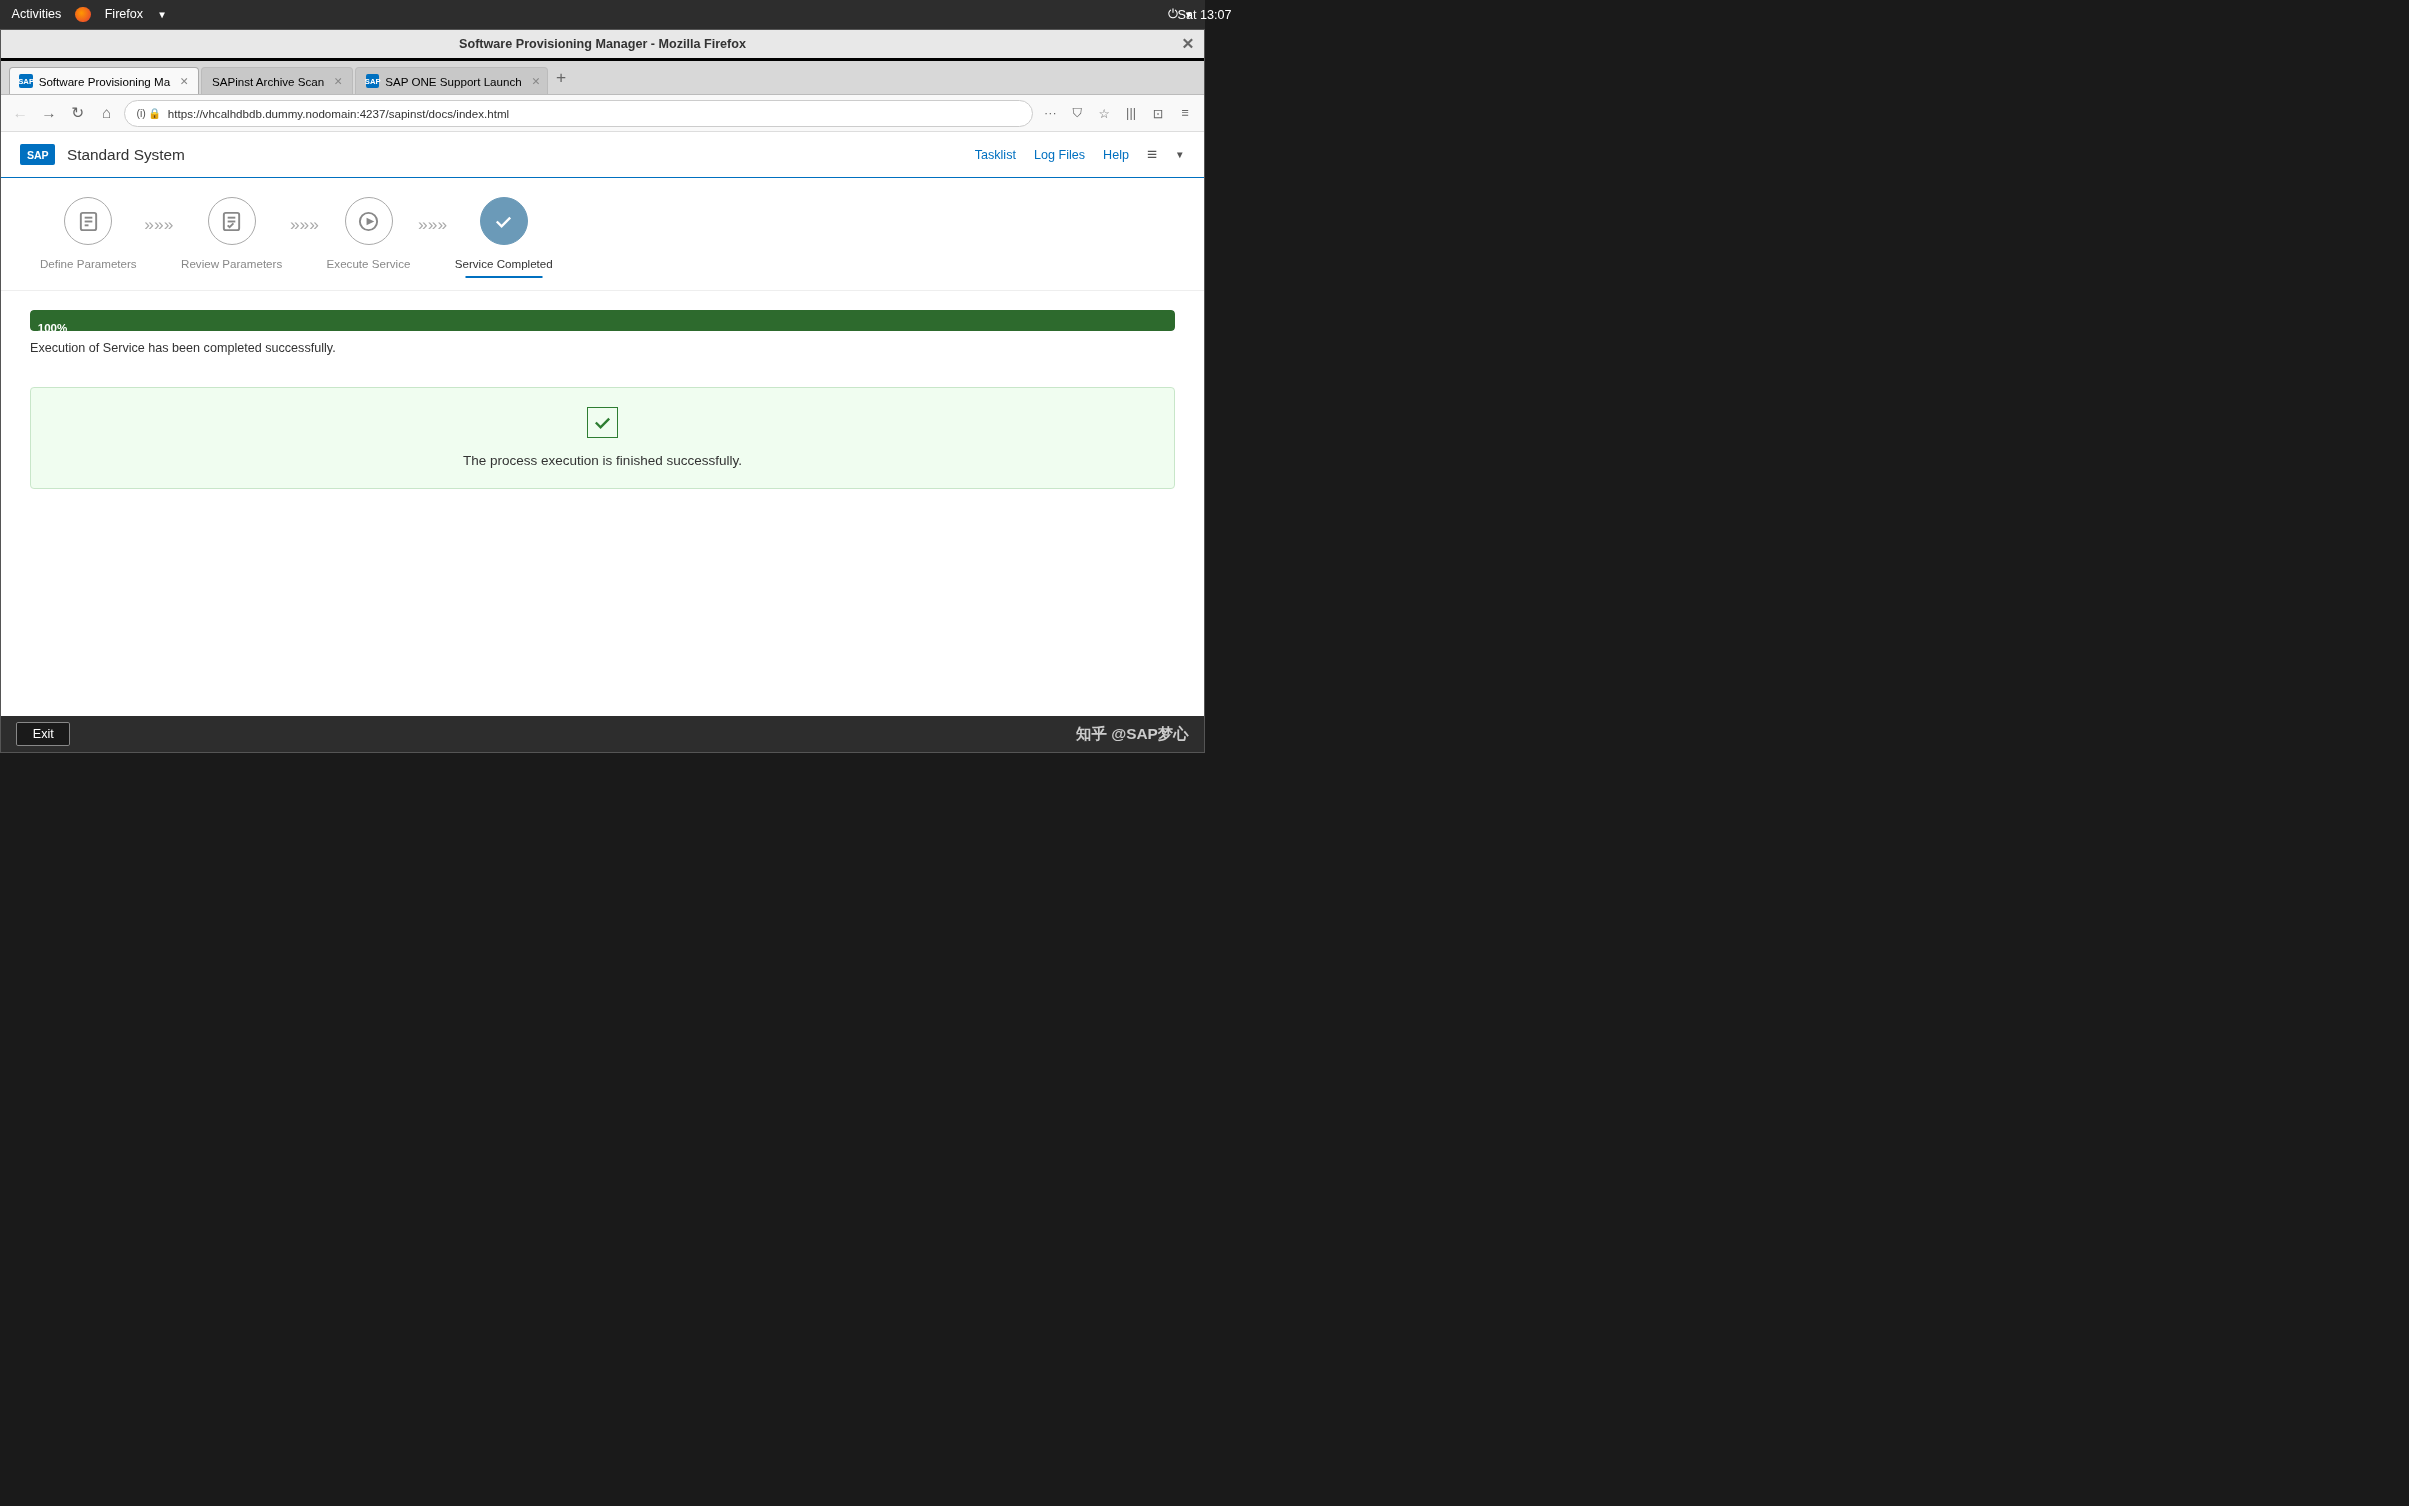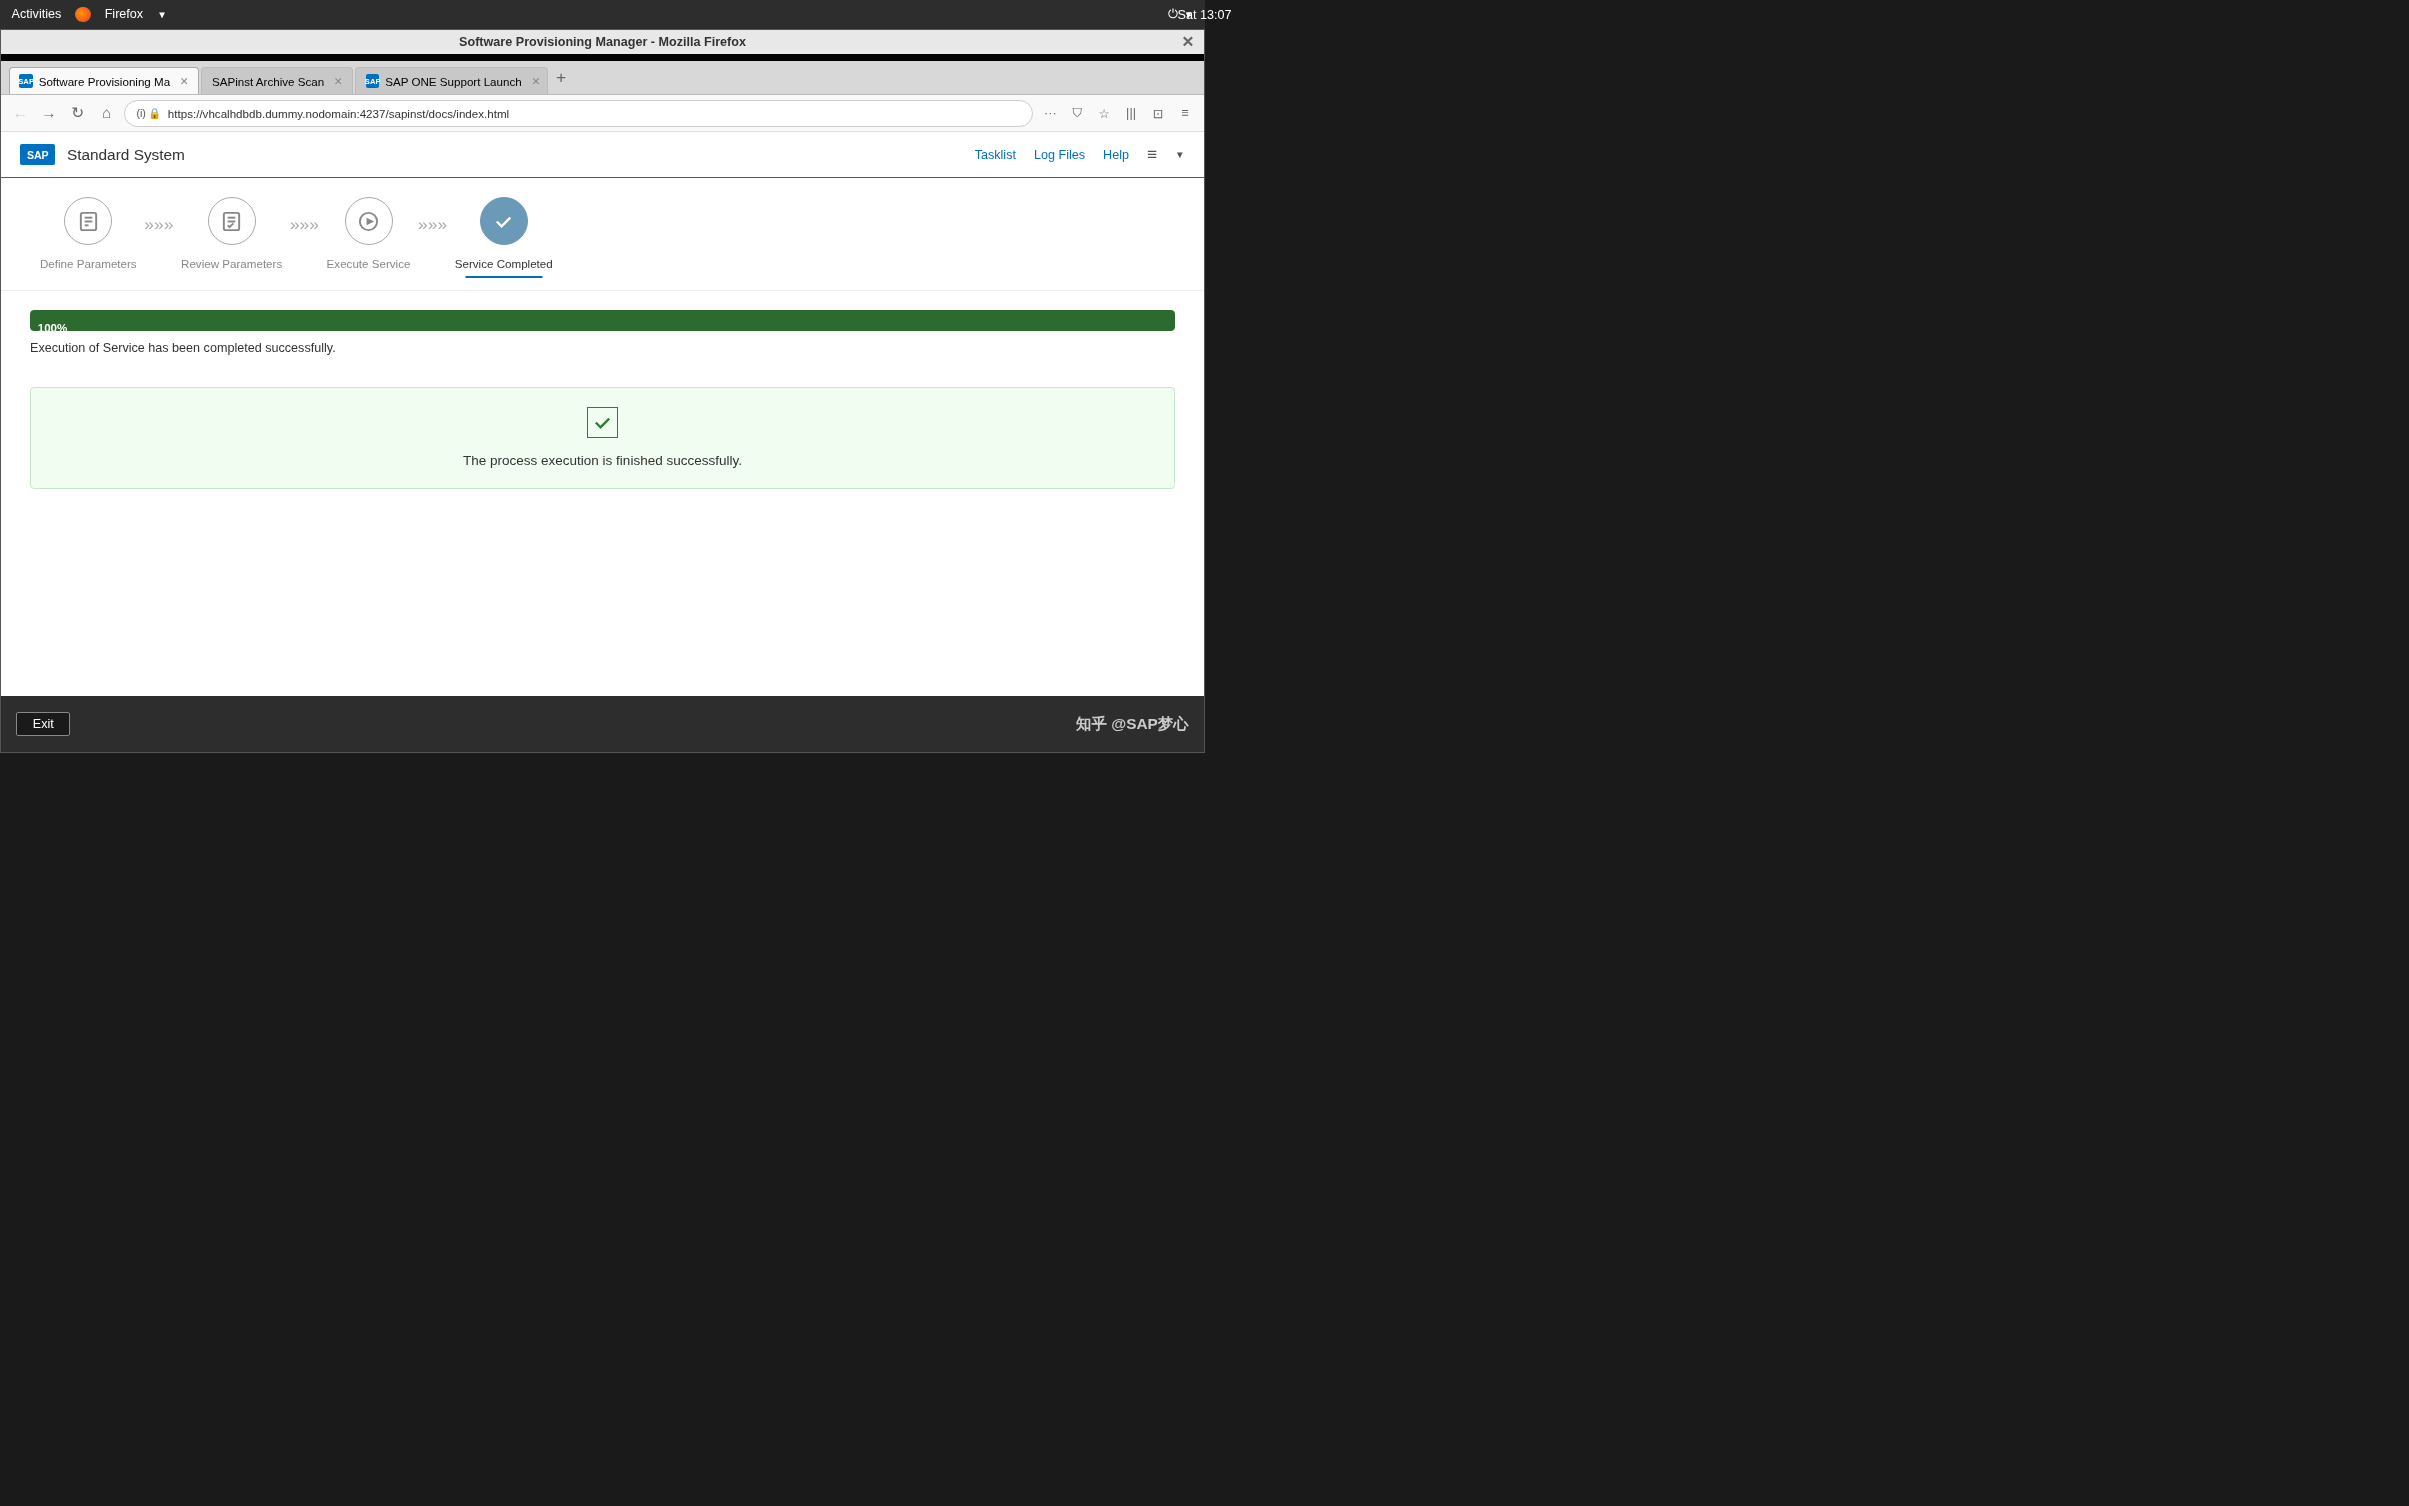--- a/index.html
+++ b/index.html
@@ -30,21 +30,21 @@
       flex-direction: column;
     }
 
     
     .browser-title-bar {
       background: #e8e8e8;
       height: 31px;
       display: flex;
       align-items: center;
       justify-content: center;
-      border-bottom: 7px solid #000000;
+      border-bottom: 3px solid #000000;
       font-size: 12.6px;
       font-weight: bold;
       color: #333;
       position: relative;
     }
     .browser-close { position: absolute; right: 9.7px; font-size: 15.4px; cursor: pointer; color: #666; }
 
     
     .browser-tabs {
       background: #d8d8d8;
@@ -269,21 +269,21 @@
       color: #2e7d32;
       font-size: 17.4px;
       font-weight: bold;
       flex-shrink: 0;
     }
     .success-message { font-size: 13.5px; color: #333; }
 
     
     .bottom-bar {
       background: #2d2d2d;
-      height: 56px;
+      height: 36px;
       display: flex;
       align-items: center;
       padding: 0 15.4px;
       justify-content: space-between;
     }
     .exit-btn {
       background: #1a1a1a;
       color: #fff;
       border: 1px solid #888;
       padding: 3.9px 15.4px;

